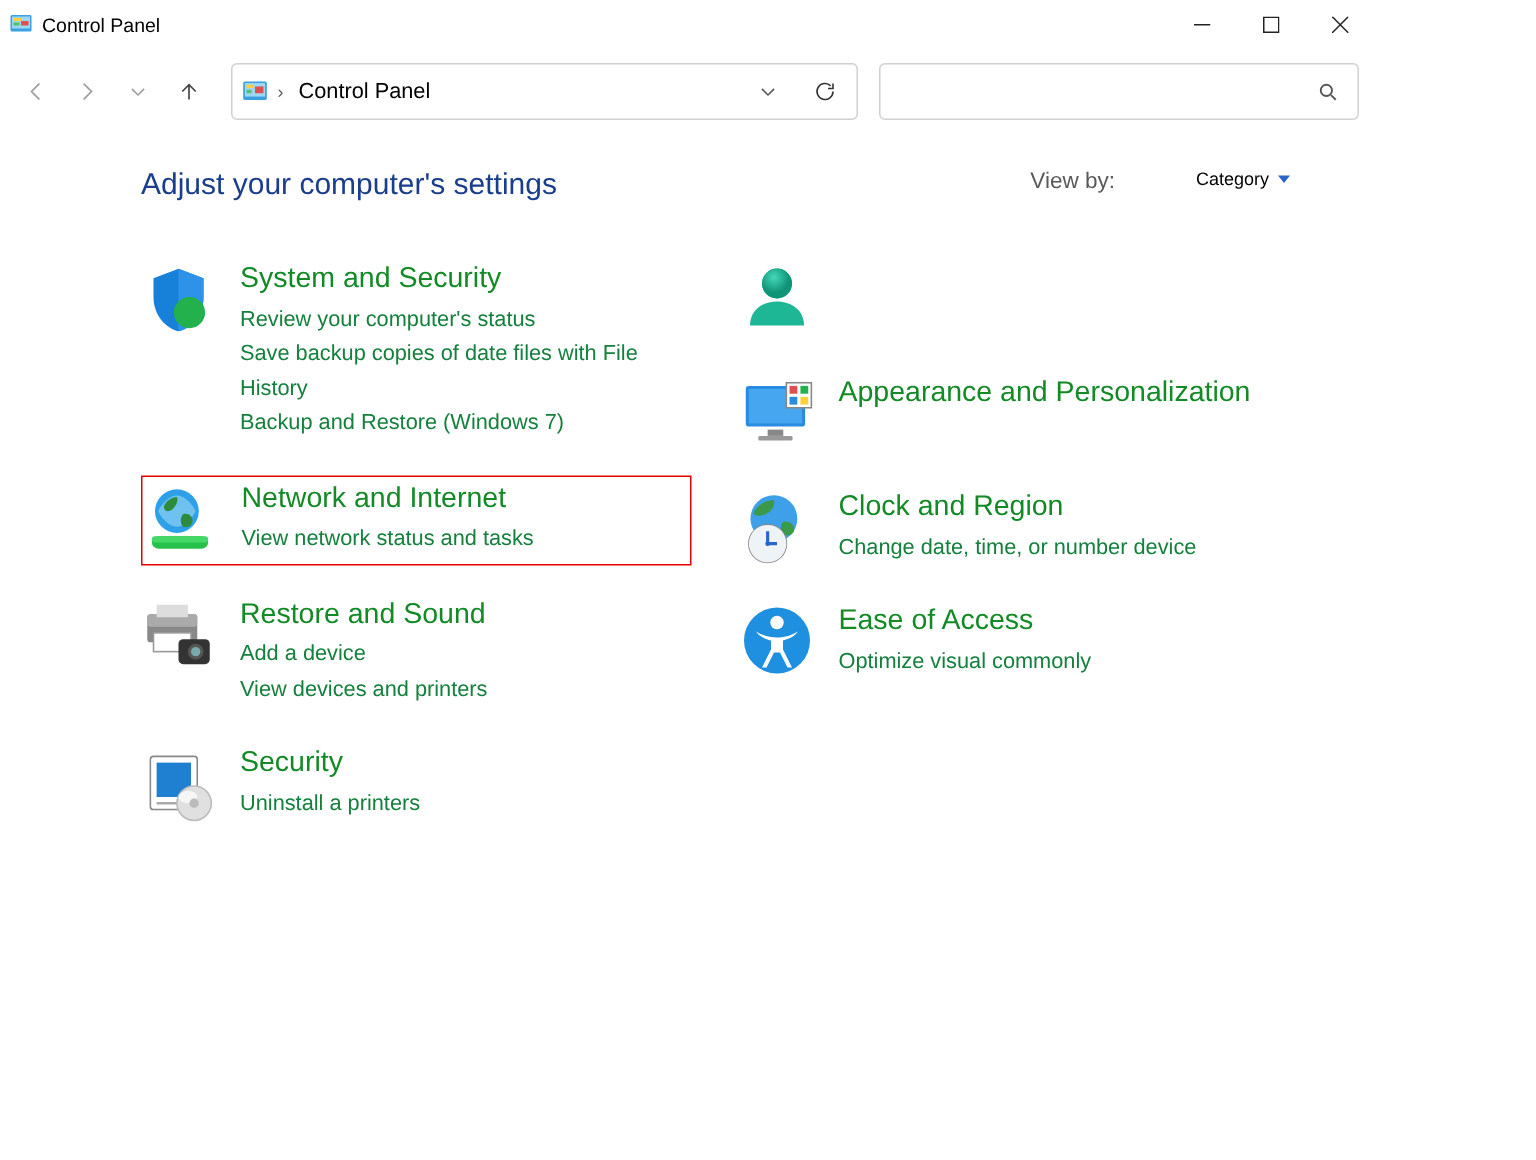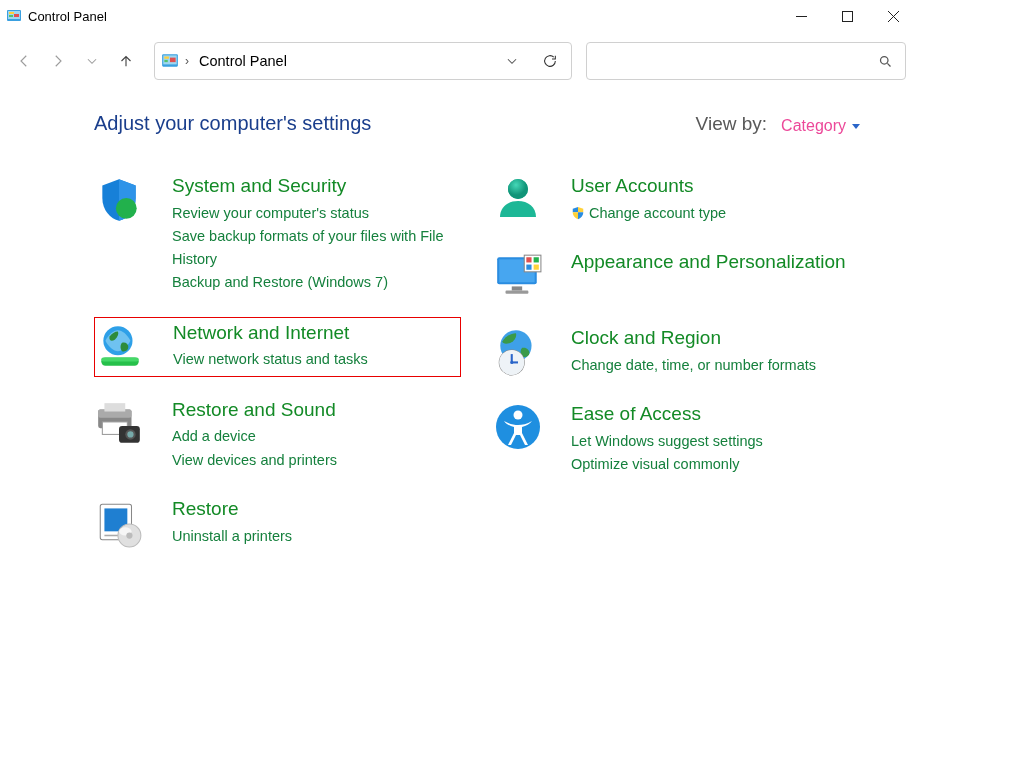--- a/index.html
+++ b/index.html
@@ -23,30 +23,30 @@
   .addrbar .chev { color:#555; font-size:12px; margin-left:-2px;}
   .addrbar .crumb { font-size:14.5px; color:#000; margin-left:2px;}
   .addr-spacer { flex:1; }
   .addr-chev-btn { width:30px; height:30px; display:flex; align-items:center; justify-content:center; color:#444; }
   .addr-refresh { width:30px; height:30px; display:flex; align-items:center; justify-content:center; color:#333; }
   .searchbox { width:320px; border:1px solid #d0d0d0; border-radius:4px; height:38px; display:flex; align-items:center; justify-content:flex-end; padding:0 12px; color:#666; }
   .searchbox svg { width:15px; height:15px; }
 
   
   .content { flex:1; padding:22px 56px 0 94px; position:relative; }
-  .heading-row { display:flex; align-items:flex-end; margin-bottom:36px; }
+  .heading-row { display:flex; align-items:flex-start; margin-bottom:36px;gap:40px; }
   .page-heading { font-size:20px; color:#1a3e8c; font-weight:400; }
   .spacer { flex:1; }
-  .viewby-label { font-size:19px; color:#595959; margin-right:14px; }
-  .viewby-dd  { font-size:16px; color:#ec4899; display:flex; align-items:center; gap:6px; }
+  .viewby-label { font-size:15px; color:#595959; margin-right:14px; }
+  .viewby-dd  { font-size:12px; color:#000000; display:flex; align-items:center; gap:6px; }
   .dd-caret { width:0;height:0;border-left:4px solid transparent;border-right:4px solid transparent;border-top:5px solid #2a65c9; }
 
   .columns { display:flex; gap:32px; }
   .col { flex:1; }
-  .cat { display:flex; align-items:flex-start; gap:28px; margin-bottom:18px; padding:4px 4px 4px 0;}
+  .cat { display:flex; align-items:flex-start; gap:16px; margin-bottom:18px; padding:4px 4px 4px 0;}
   .cat .caticon { width:50px; height:50px; flex-shrink:0; display:flex; align-items:flex-start; justify-content:center; }
   .cat h3 { margin:0 0 4px 0; font-size:19px; font-weight:400; color:#138a26; line-height:1.2;}
   .cat .links a, .cat .links span.lnk { display:block; font-size:14.5px; color:#15803d; text-decoration:none; line-height:1.6; }
   .shield { display:inline-block; vertical-align:-2px; margin-right:4px; }
 
   .highlight-box { border:1.5px solid #e80000; }
 
   a { cursor:pointer; }
 </style>
 </head>
@@ -158,21 +158,21 @@
             <svg width="50" height="50" viewBox="0 0 48 48">
               <path d="M24 4 L40 10 V22 C40 34 32 42 24 44 C16 42 8 34 8 22 V10 Z" fill="#1780d8"></path>
               <path d="M24 4 L40 10 V22 C40 34 32 42 24 44 Z" fill="#2e93e8"></path>
               <circle cx="31" cy="32" r="10" fill="#22b14c"></circle>
             </svg>
           </div>
           <div>
             <h3><a>System and Security</a></h3>
             <div class="links">
               <a>Review your computer's status</a>
-              <a>Save backup formats of your files with File History</a>
+              <a>Save backup copies of date files with File History</a>
               <a>Backup and Restore (Windows 7)</a>
             </div>
           </div>
         </div>
 
         <div class="cat highlight-box">
           <div class="caticon">
             <svg width="50" height="50" viewBox="0 0 48 48">
               <circle cx="22" cy="18" r="14" fill="#2ea0e8"></circle>
               <path d="M10 18c3-6 8-10 12-10s9 4 12 10c-3 6-8 10-12 10s-9-4-12-10z" fill="#6fc2f0"></path>
@@ -217,21 +217,21 @@
               <rect x="6" y="6" width="30" height="34" rx="2" fill="#fff" stroke="#888" stroke-width="1"></rect>
               <rect x="10" y="10" width="22" height="22" fill="#1f7fd1"></rect>
               <line x1="10" y1="36" x2="32" y2="36" stroke="#aaa" stroke-width="1.5"></line>
               <circle cx="34" cy="36" r="11" fill="#e0e0e0"></circle>
               <circle cx="34" cy="36" r="11" fill="none" stroke="#bbb"></circle>
               <ellipse cx="30" cy="32" rx="6" ry="4" fill="#fff" opacity="0.7"></ellipse>
               <circle cx="34" cy="36" r="3" fill="#bbb"></circle>
             </svg>
           </div>
           <div>
-            <h3><a>Restore</a></h3>
+            <h3><a>Security</a></h3>
             <div class="links">
               <a>Uninstall a printers</a>
             </div>
           </div>
         </div>
 
       </div>
 
       <div class="col">
 
@@ -242,34 +242,20 @@
               <path d="M6 42c0-10 8-16 18-16s18 6 18 16z" fill="#1db796"></path>
               <circle cx="24" cy="14" r="10" fill="url(#ug)"></circle>
               <defs>
                   <radialGradient id="ug" cx="0.4" cy="0.3">
                     <stop offset="0" stop-color="#45d8b8"></stop>
                     <stop offset="1" stop-color="#109478"></stop>
                   </radialGradient>
                 </defs>
             </svg>
           </div>
-          <div>
-            <h3><a>User Accounts</a></h3>
-            <div class="links">
-              <span class="lnk">
-                <svg class="shield" width="14" height="14" viewBox="0 0 16 16">
-                  <path d="M8 1l6 2v4c0 4-3 7-6 8-3-1-6-4-6-8V3z" fill="#fff"></path>
-                  <path d="M8 1l6 2v4H8z" fill="#ffd23a"></path>
-                  <path d="M2 3l6-2v6H2z" fill="#2a8ce0"></path>
-                  <path d="M8 7h6c0 4-3 7-6 8z" fill="#2a8ce0"></path>
-                  <path d="M2 7h6v8c-3-1-6-4-6-8z" fill="#ffd23a"></path>
-                </svg><span>Change account type</span>
-              </span>
-            </div>
-          </div>
         </div>
 
         <div class="cat">
           <div class="caticon">
             <svg width="50" height="50" viewBox="0 0 48 48">
               <rect x="4" y="6" width="38" height="26" rx="2" fill="#2a8ce0"></rect>
               <rect x="6" y="8" width="34" height="22" fill="#47a6f0"></rect>
               <rect x="18" y="34" width="10" height="4" fill="#888"></rect>
               <rect x="12" y="38" width="22" height="3" rx="1" fill="#999"></rect>
               <rect x="30" y="4" width="16" height="16" fill="#fff" stroke="#888"></rect>
@@ -293,37 +279,36 @@
               <circle cx="18" cy="34" r="12" fill="#fff" stroke="#888" stroke-width="1"></circle>
               <circle cx="18" cy="34" r="12" fill="#eef3f7"></circle>
               <line x1="18" y1="34" x2="18" y2="26" stroke="#2a65c9" stroke-width="2"></line>
               <line x1="18" y1="34" x2="24" y2="34" stroke="#2a65c9" stroke-width="2"></line>
               <circle cx="18" cy="34" r="1.5" fill="#2a65c9"></circle>
             </svg>
           </div>
           <div>
             <h3><a>Clock and Region</a></h3>
             <div class="links">
-              <a>Change date, time, or number formats</a>
+              <a>Change date, time, or number device</a>
             </div>
           </div>
         </div>
 
         <div class="cat">
           <div class="caticon">
             <svg width="48" height="48" viewBox="0 0 48 48">
               <circle cx="24" cy="24" r="22" fill="#1f8fe0"></circle>
               <circle cx="24" cy="12" r="4.5" fill="#fff"></circle>
               <path d="M10 18c5 3 10 4 14 4s9-1 14-4c-2 3-6 5-10 6v6l6 12h-3l-5-10h-4l-5 10h-3l6-12v-6c-4-1-8-3-10-6z" fill="#fff"></path>
             </svg>
           </div>
           <div>
             <h3><a>Ease of Access</a></h3>
             <div class="links">
-              <a>Let Windows suggest settings</a>
               <a>Optimize visual commonly</a>
             </div>
           </div>
         </div>
 
       </div>
     </div>
 
   </div>
 </div>

